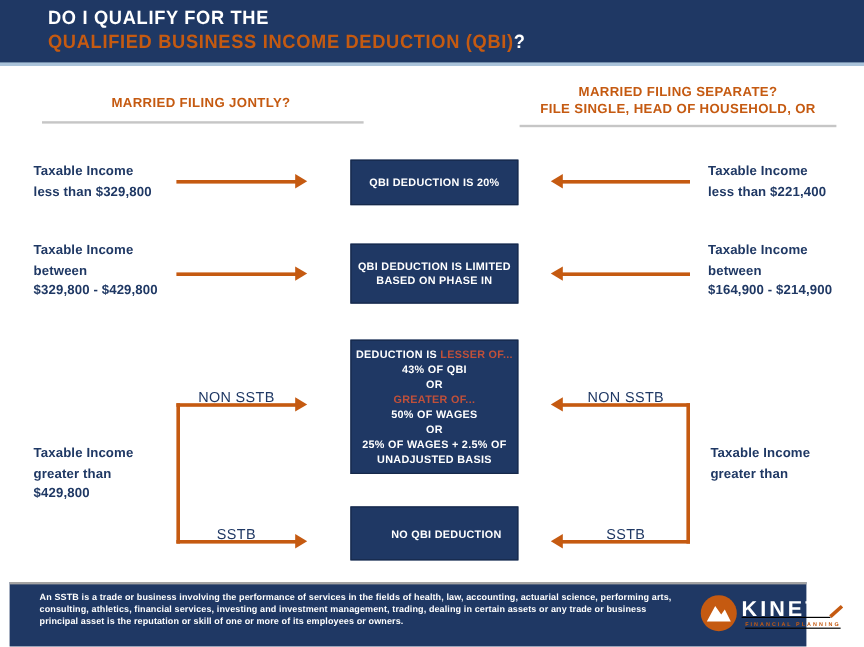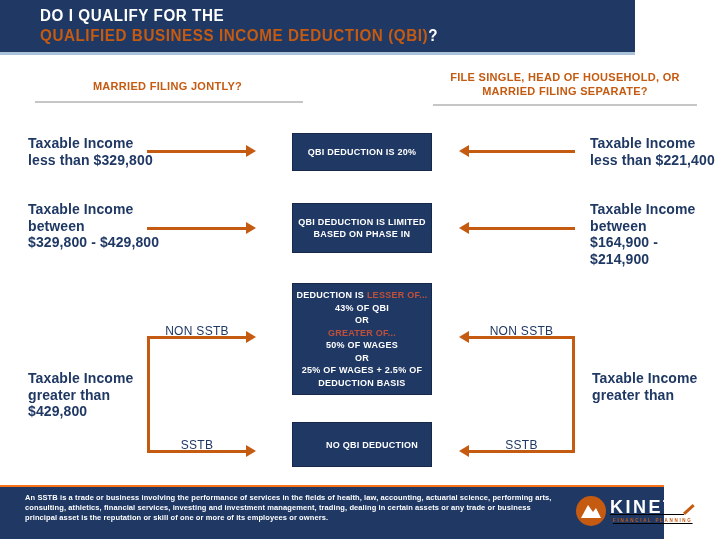--- a/index.html
+++ b/index.html
@@ -1,39 +1,39 @@
 <!DOCTYPE html>
 <html><head>
 <meta charset="utf-8">
 <style>
   html,body{margin:0;padding:0;background:#fff;}
   .page{position:relative;width:720px;height:539px;background:#ffffff;
         font-family:"Liberation Sans",sans-serif;overflow:hidden;}
 
   
-  .topbar{position:absolute;left:0;top:0;width:635px;height:52px;
+  .topbar{position:absolute;left:0;top:0;width:720px;height:52px;
           background:#1f3864;border-bottom:3px solid #aac3da;}
   .title1,.title2{position:absolute;left:40px;font-size:16px;font-weight:bold;
           letter-spacing:.6px;transform:scaleX(.95);transform-origin:left center;
           white-space:nowrap;}
   .title1{top:7px;color:#ffffff;}
   .title2{top:27px;color:#c55a11;}
   .t2-q{color:#ffffff;}
 
   
   .colhead{position:absolute;color:#c55a11;font-weight:bold;font-size:11px;
            text-align:center;letter-spacing:.3px;}
   .colhead-left{left:30px;top:80px;width:275px;text-align:center;}
   .colhead-right{left:420px;top:70px;width:290px;line-height:14px;}
   .underline{position:absolute;height:2px;background:#c6c6c6;}
   .ul-left{left:35px;top:101px;width:268px;}
   .ul-right{left:433px;top:104px;width:264px;}
 
   
-  .slabel{position:absolute;color:#1f3864;font-size:14px;font-weight:bold;
+  .slabel{position:absolute;color:#1f3864;font-size:11px;font-weight:bold;
           line-height:16.5px;letter-spacing:.1px;}
   .slabel-l1{left:28px;top:135px;}
   .slabel-l2{left:28px;top:201px;}
   .slabel-l3{left:28px;top:370px;}
   .slabel-r1{left:590px;top:135px;}
   .slabel-r2{left:590px;top:201px;}
   .slabel-r3{left:592px;top:370px;}
 
   
   .box{position:absolute;left:292px;width:140px;background:#1f3864;color:#fff;
@@ -68,22 +68,22 @@
 
   
   .bl{position:absolute;color:#1f3864;font-size:12px;font-weight:normal;text-align:center;
       letter-spacing:.3px;}
   .bl-lt{left:147px;top:324px;width:100px;}
   .bl-lb{left:147px;top:438px;width:100px;}
   .bl-rt{left:468px;top:324px;width:107px;}
   .bl-rb{left:468px;top:438px;width:107px;}
 
   
-  .footer{position:absolute;left:0;top:485px;width:664px;height:54px;
-          background:#1f3864;border-top:2px solid #f97316;box-sizing:border-box;}
+  .footer{position:absolute;left:8px;top:485px;width:664px;height:54px;
+          background:#1f3864;border-top:2px solid #a3a3a3;box-sizing:border-box;}
   .def{position:absolute;left:25px;top:6px;width:540px;color:#ffffff;
        font-size:7.5px;line-height:10px;font-weight:bold;letter-spacing:.1px;}
   .logo{position:absolute;left:576px;top:9px;display:flex;align-items:flex-start;}
   .logo-mark{width:30px;height:30px;border-radius:50%;background:#c55a11;
        display:flex;align-items:center;justify-content:center;flex:0 0 auto;}
   .logo-text{margin-left:4px;text-decoration:underline;}
   .logo-name{color:#ffffff;font-size:18px;font-weight:bold;letter-spacing:2.5px;
        line-height:22px;white-space:nowrap;}
   .logo-x{position:relative;display:inline-block;}
   .logo-x::after{content:"";position:absolute;left:1px;bottom:3px;width:13px;height:3px;
@@ -97,22 +97,22 @@
 <div class="page">
 
   <div class="topbar">
     <div class="title1">DO I QUALIFY FOR THE</div>
     <div class="title2"><span>QUALIFIED BUSINESS INCOME DEDUCTION (QBI)</span><span class="t2-q">?</span></div>
   </div>
 
   <div class="colhead colhead-left">MARRIED FILING JONTLY?</div>
   <div class="underline ul-left"></div>
   <div class="colhead colhead-right">
+    <div>MARRIED FILING SEPARATE?</div>
     <div>FILE SINGLE, HEAD OF HOUSEHOLD, OR</div>
-    <div>MARRIED FILING SEPARATE?</div>
   </div>
   <div class="underline ul-right"></div>
 
   <div class="slabel slabel-l1">
     <div>Taxable Income</div>
     <div>less than $329,800</div>
   </div>
   <div class="slabel slabel-l2">
     <div>Taxable Income</div>
     <div>between</div>
@@ -144,21 +144,21 @@
     <div>BASED ON PHASE IN</div>
   </div>
   <div class="box box3">
     <div><span>DEDUCTION IS </span><span class="accent">LESSER OF...</span></div>
     <div>43% OF QBI</div>
     <div>OR</div>
     <div class="accent">GREATER OF...</div>
     <div>50% OF WAGES</div>
     <div>OR</div>
     <div>25% OF WAGES + 2.5% OF</div>
-    <div>DEDUCTION BASIS</div>
+    <div>UNADJUSTED BASIS</div>
   </div>
   <div class="box box4">NO QBI DEDUCTION</div>
 
   <div class="arrow arrow-right a-l1"></div>
   <div class="arrow arrow-right a-l2"></div>
   <div class="vline vl-left"></div>
   <div class="arrow arrow-right a-lt"></div>
   <div class="arrow arrow-right a-lb"></div>
 
   <div class="arrow arrow-left a-r1"></div>

